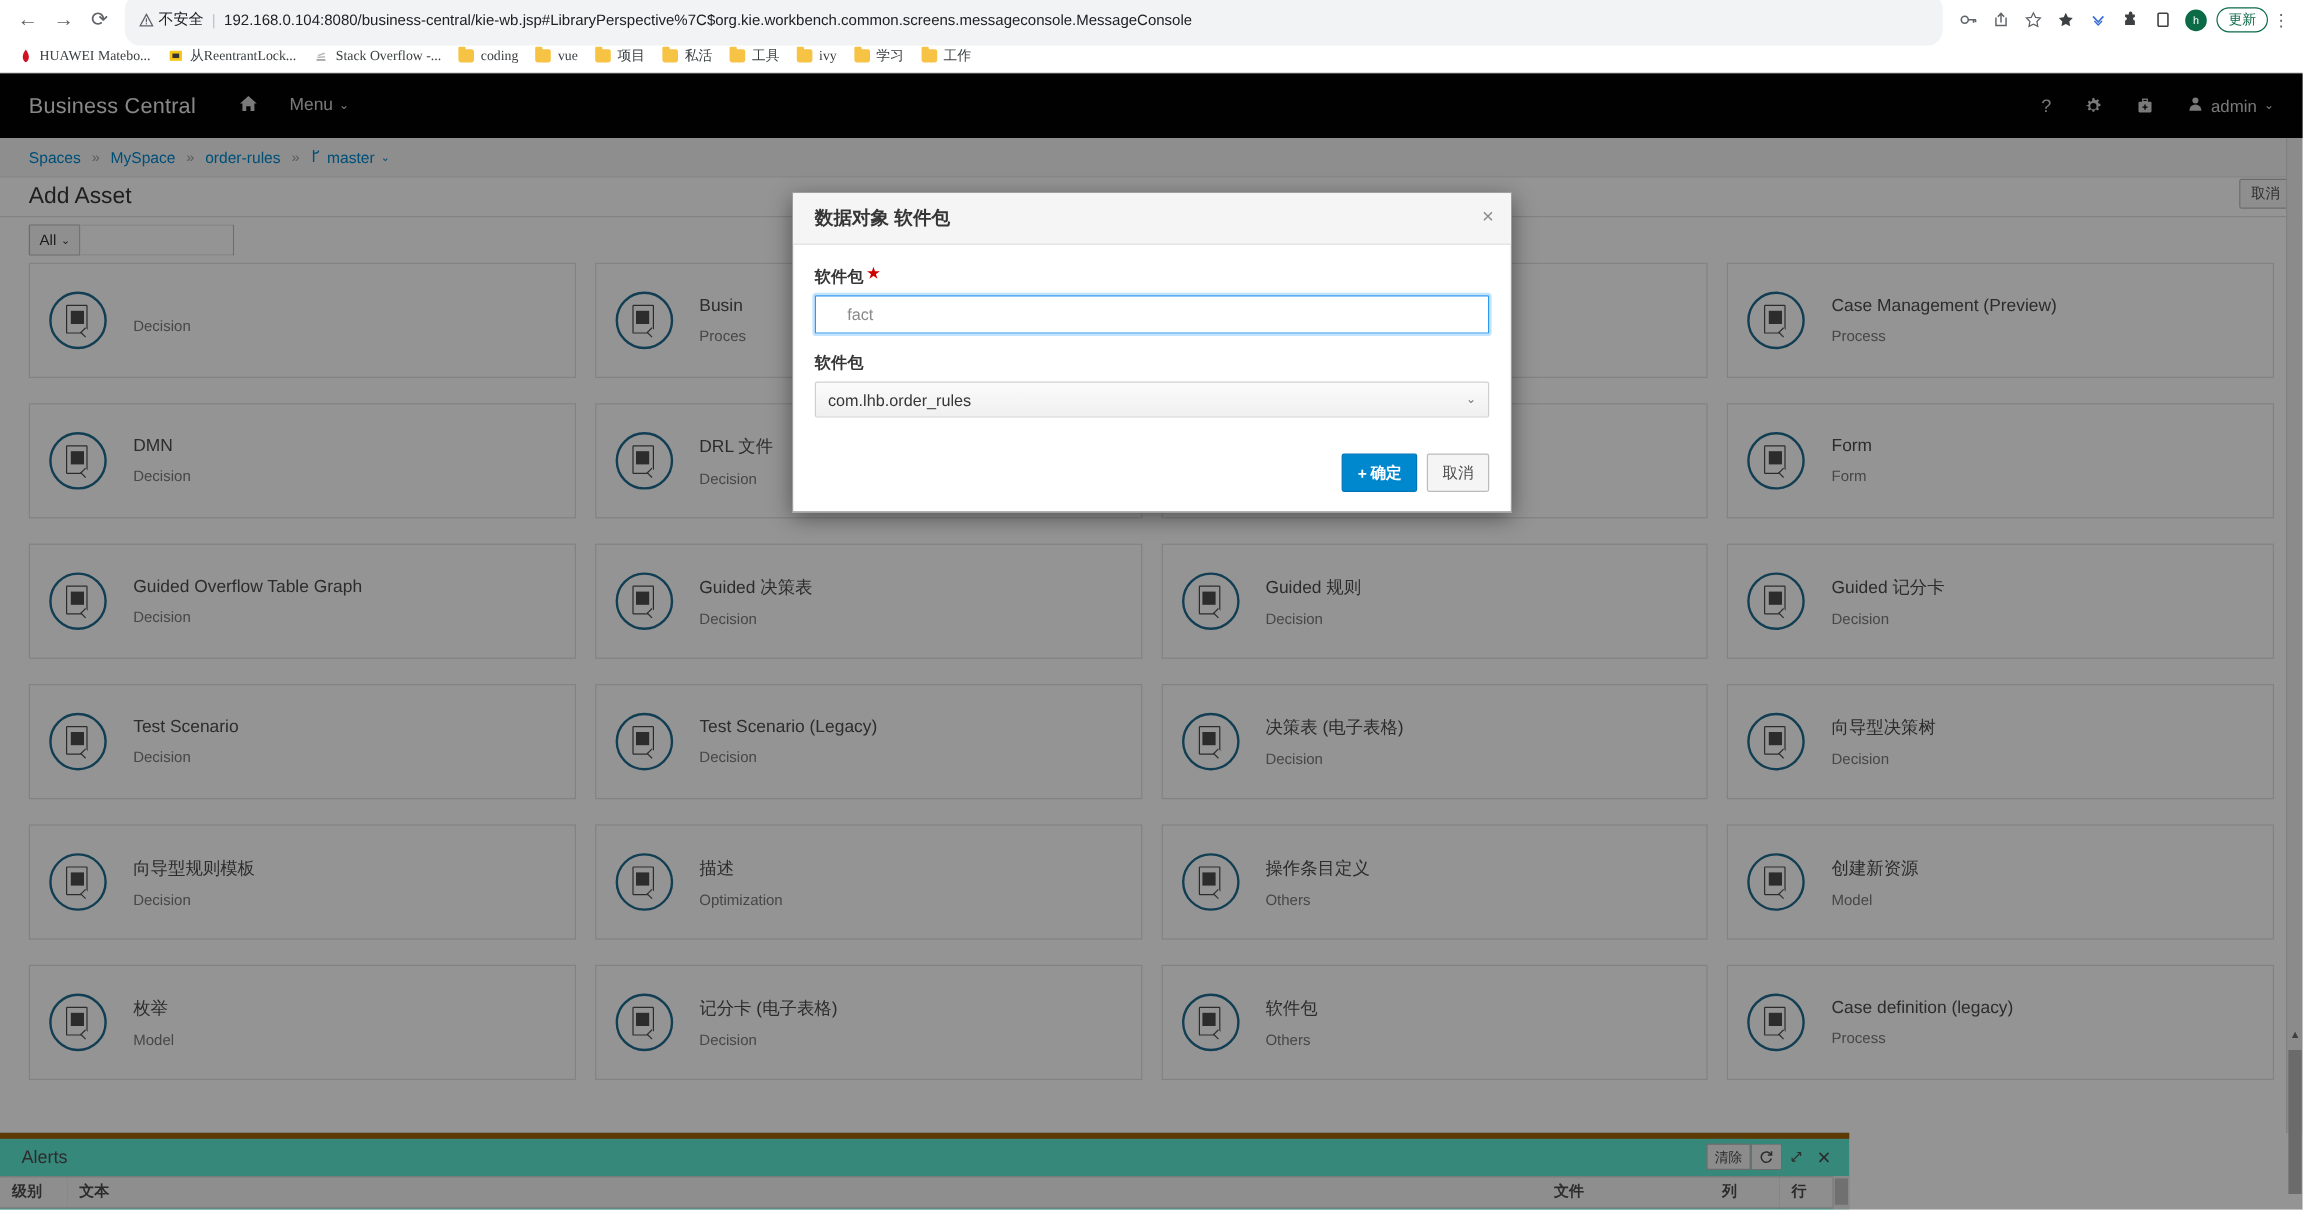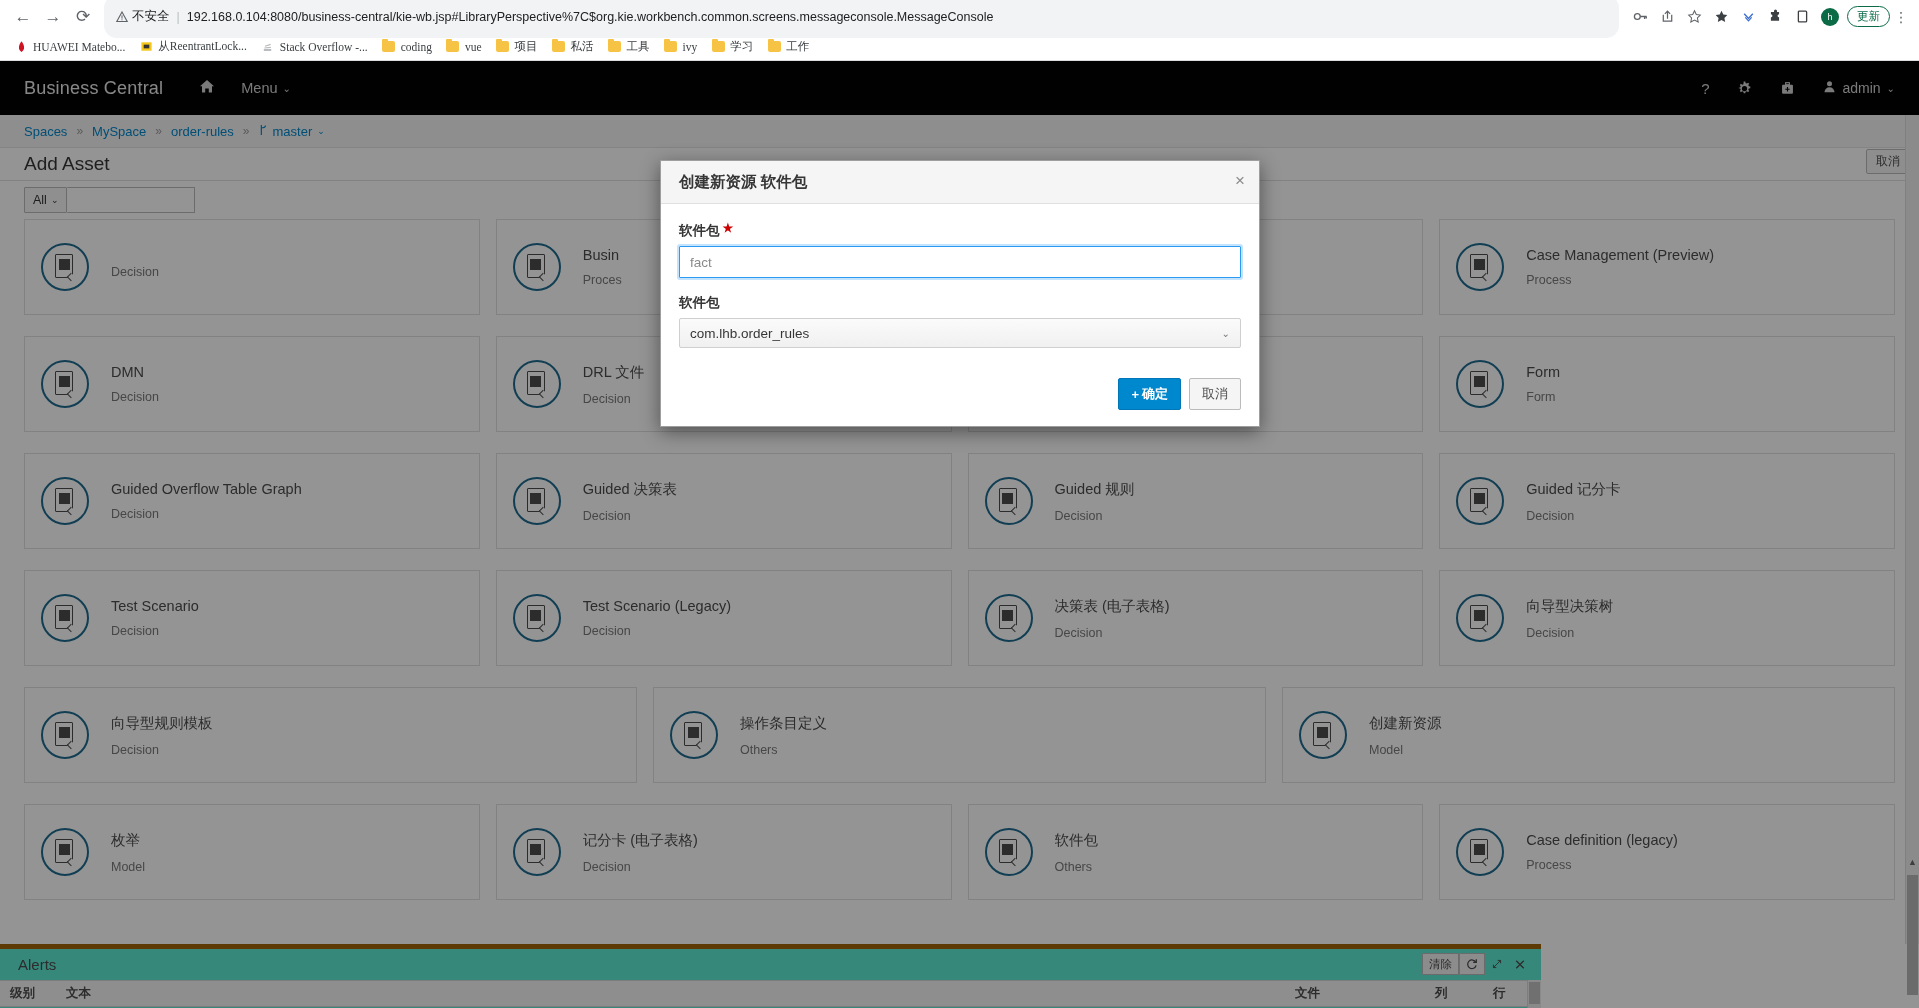--- a/index.html
+++ b/index.html
@@ -337,21 +337,21 @@
   .modal-body { padding: 18px 18px 6px 18px; }
   .fld-label {
     font-size: 13.5px; color: #363636; font-weight: bold;
     margin-bottom: 6px; display: flex; align-items: flex-start; gap: 3px;
   }
   .req-star { color: #c00; font-size: 12px; line-height: 1; }
   .text-input {
     width: 100%; height: 32px;
     border: 1px solid #2b9af3;
     outline: 2px solid rgba(43,154,243,.28);
-    padding: 0 10px;
+    padding: 0 26px;
     font-size: 13.5px;
     color: #8a8a8a;
     background: #fff;
     border-radius: 1px;
     display: flex; align-items: center;
     margin-bottom: 16px;
   }
   .select-input {
     width: 100%; height: 30px;
     border: 1px solid #cfcfcf;
@@ -812,20 +812,33 @@
           <div class="card-ico">
             <span class="doc-glyph">
               <span class="sheet"></span>
               <span class="inner-box"></span>
               <span class="fold"></span>
             </span>
           </div>
           <div class="card-text">
             <div class="card-name">向导型规则模板</div>
             <div class="card-cat">Decision</div>
+          </div>
+        </div>
+        <div class="card">
+          <div class="card-ico">
+            <span class="doc-glyph">
+              <span class="sheet"></span>
+              <span class="inner-box"></span>
+              <span class="fold"></span>
+            </span>
+          </div>
+          <div class="card-text">
+            <div class="card-name">描述</div>
+            <div class="card-cat">Optimization</div>
           </div>
         </div>
         <div class="card">
           <div class="card-ico">
             <span class="doc-glyph">
               <span class="sheet"></span>
               <span class="inner-box"></span>
               <span class="fold"></span>
             </span>
           </div>
@@ -957,21 +970,21 @@
         </tbody>
     </table>
     <div class="scroll-track">
       <div class="scroll-thumb"></div>
     </div>
   </div>
 
   <div class="backdrop"></div>
   <div class="modal">
     <div class="modal-head">
-      <div class="modal-title">创建新资源 软件包</div>
+      <div class="modal-title">数据对象 软件包</div>
       <div class="modal-x">×</div>
     </div>
     <div class="modal-body">
       <div class="fld-label">
         <span>软件包</span>
         <span class="req-star">★</span>
       </div>
       <input class="text-input" type="text" value="fact" style="">
       <div class="fld-label">
         <span>软件包</span>

